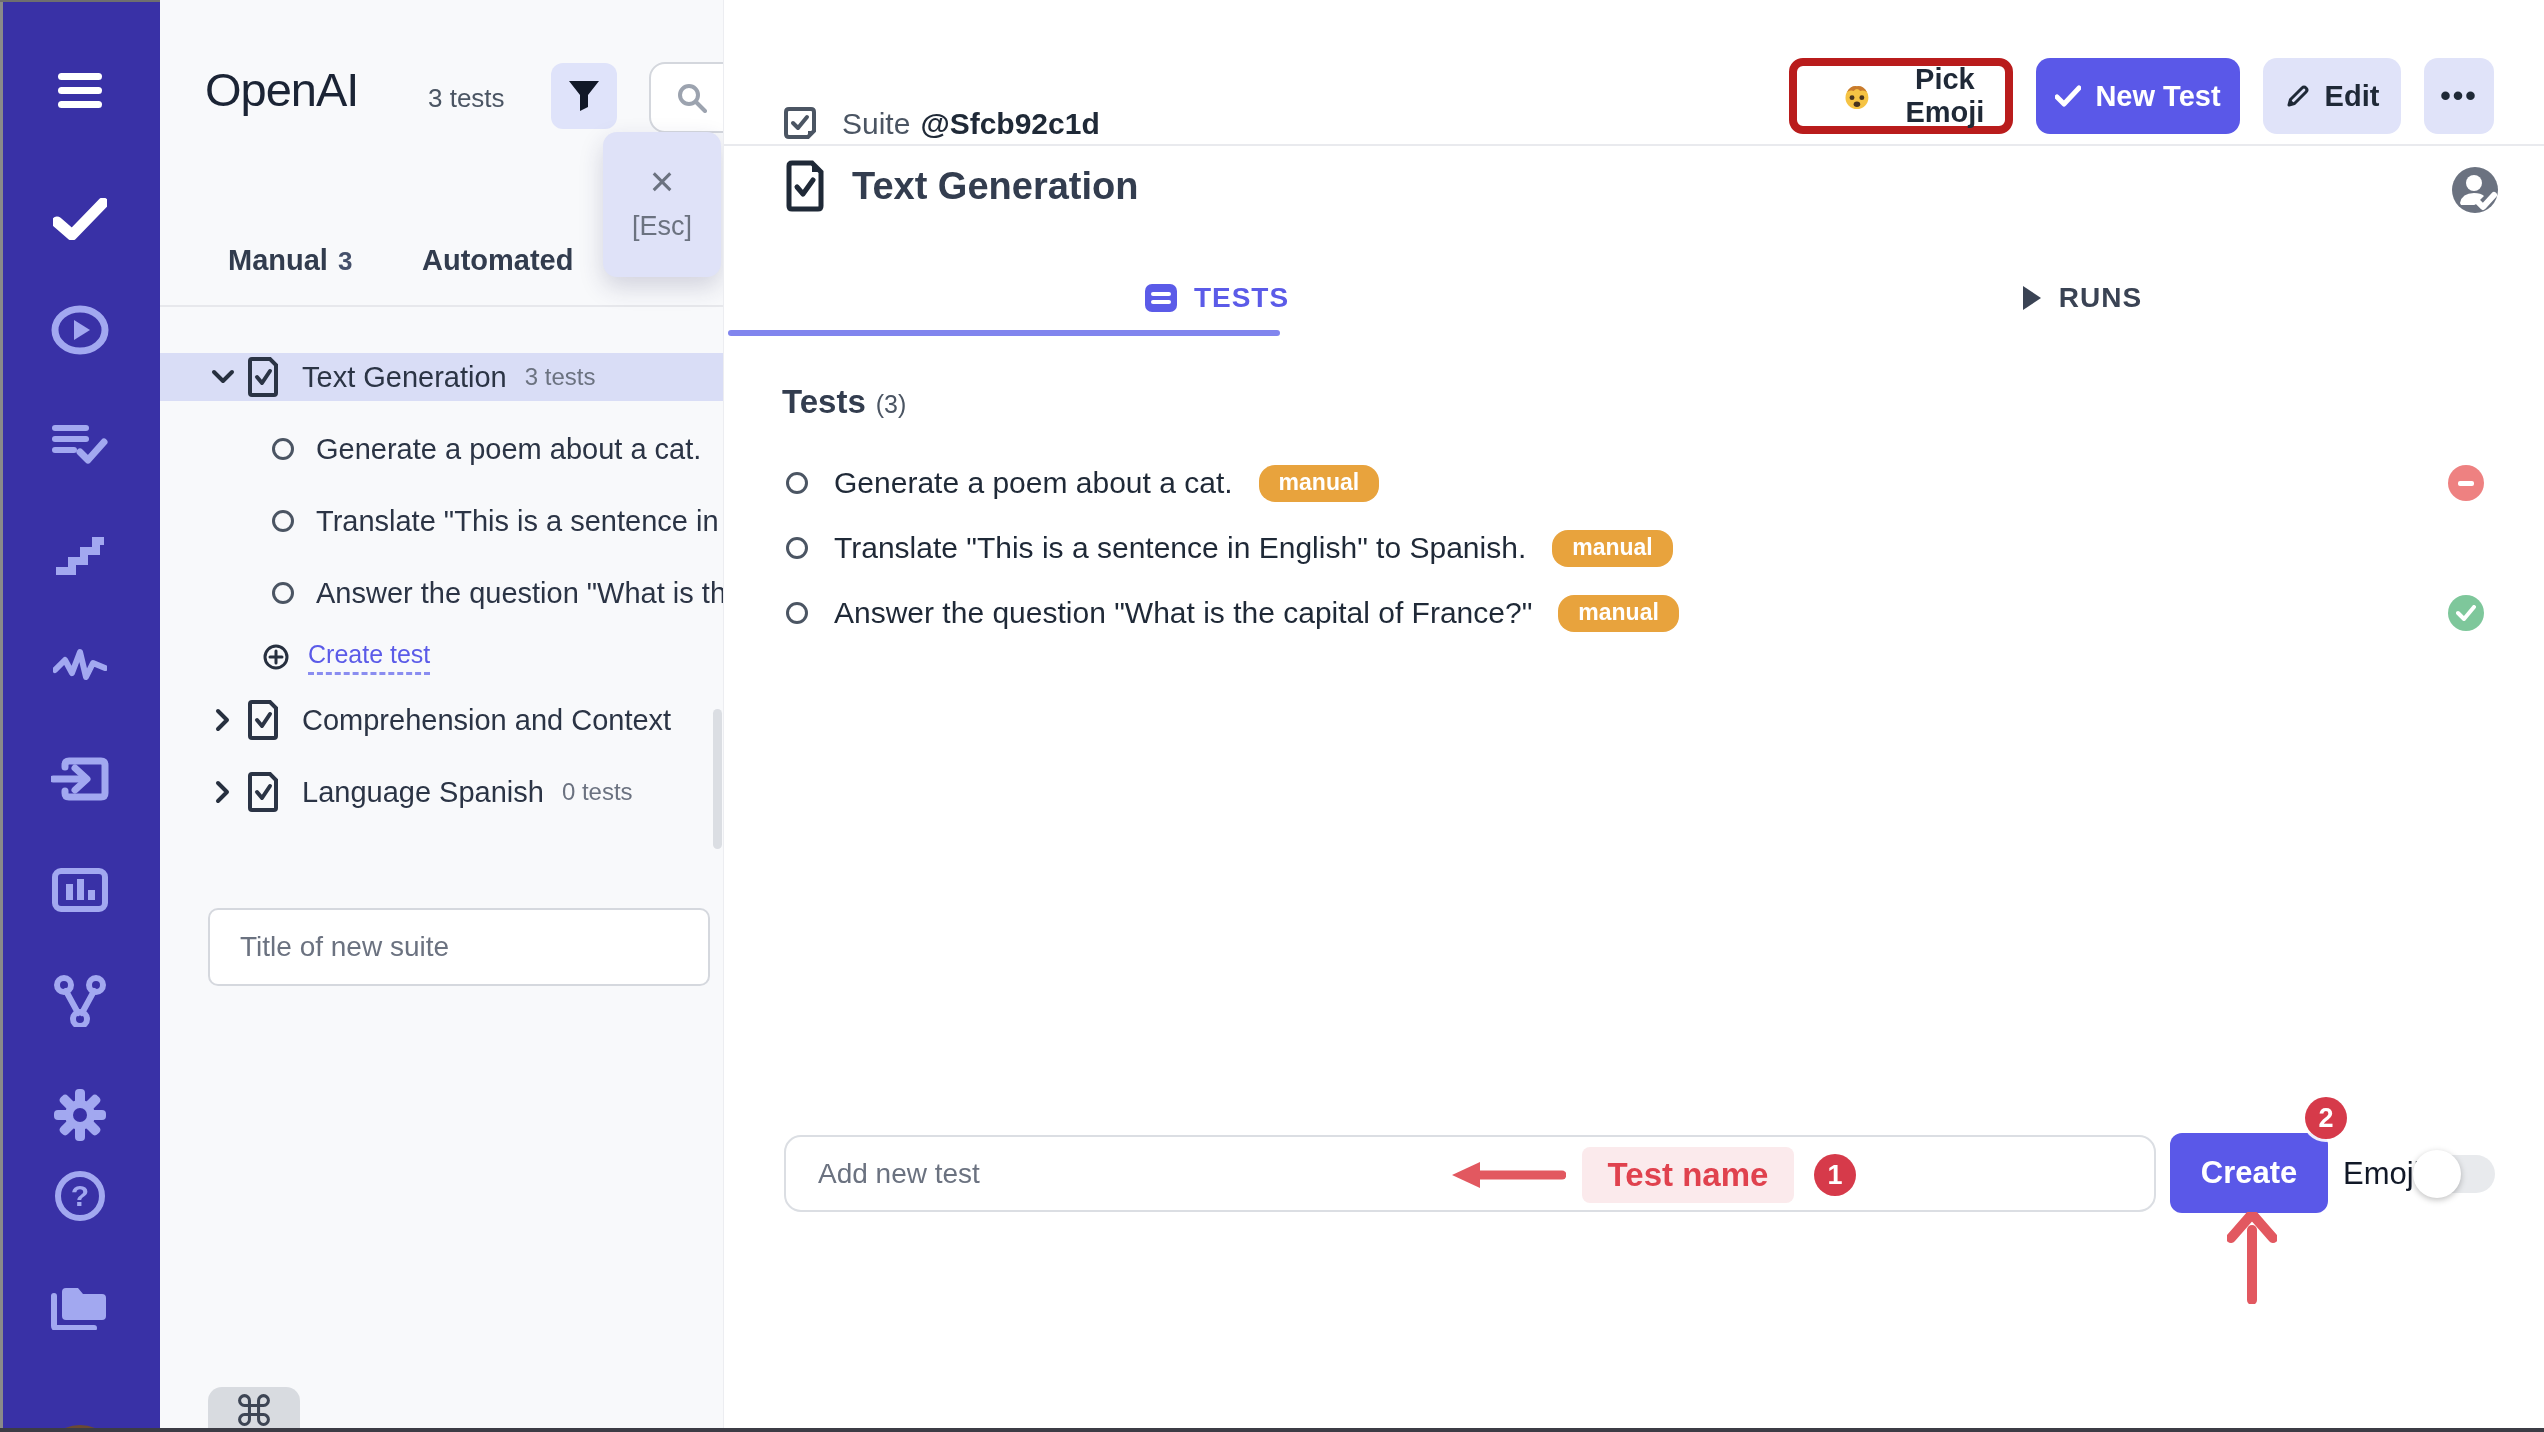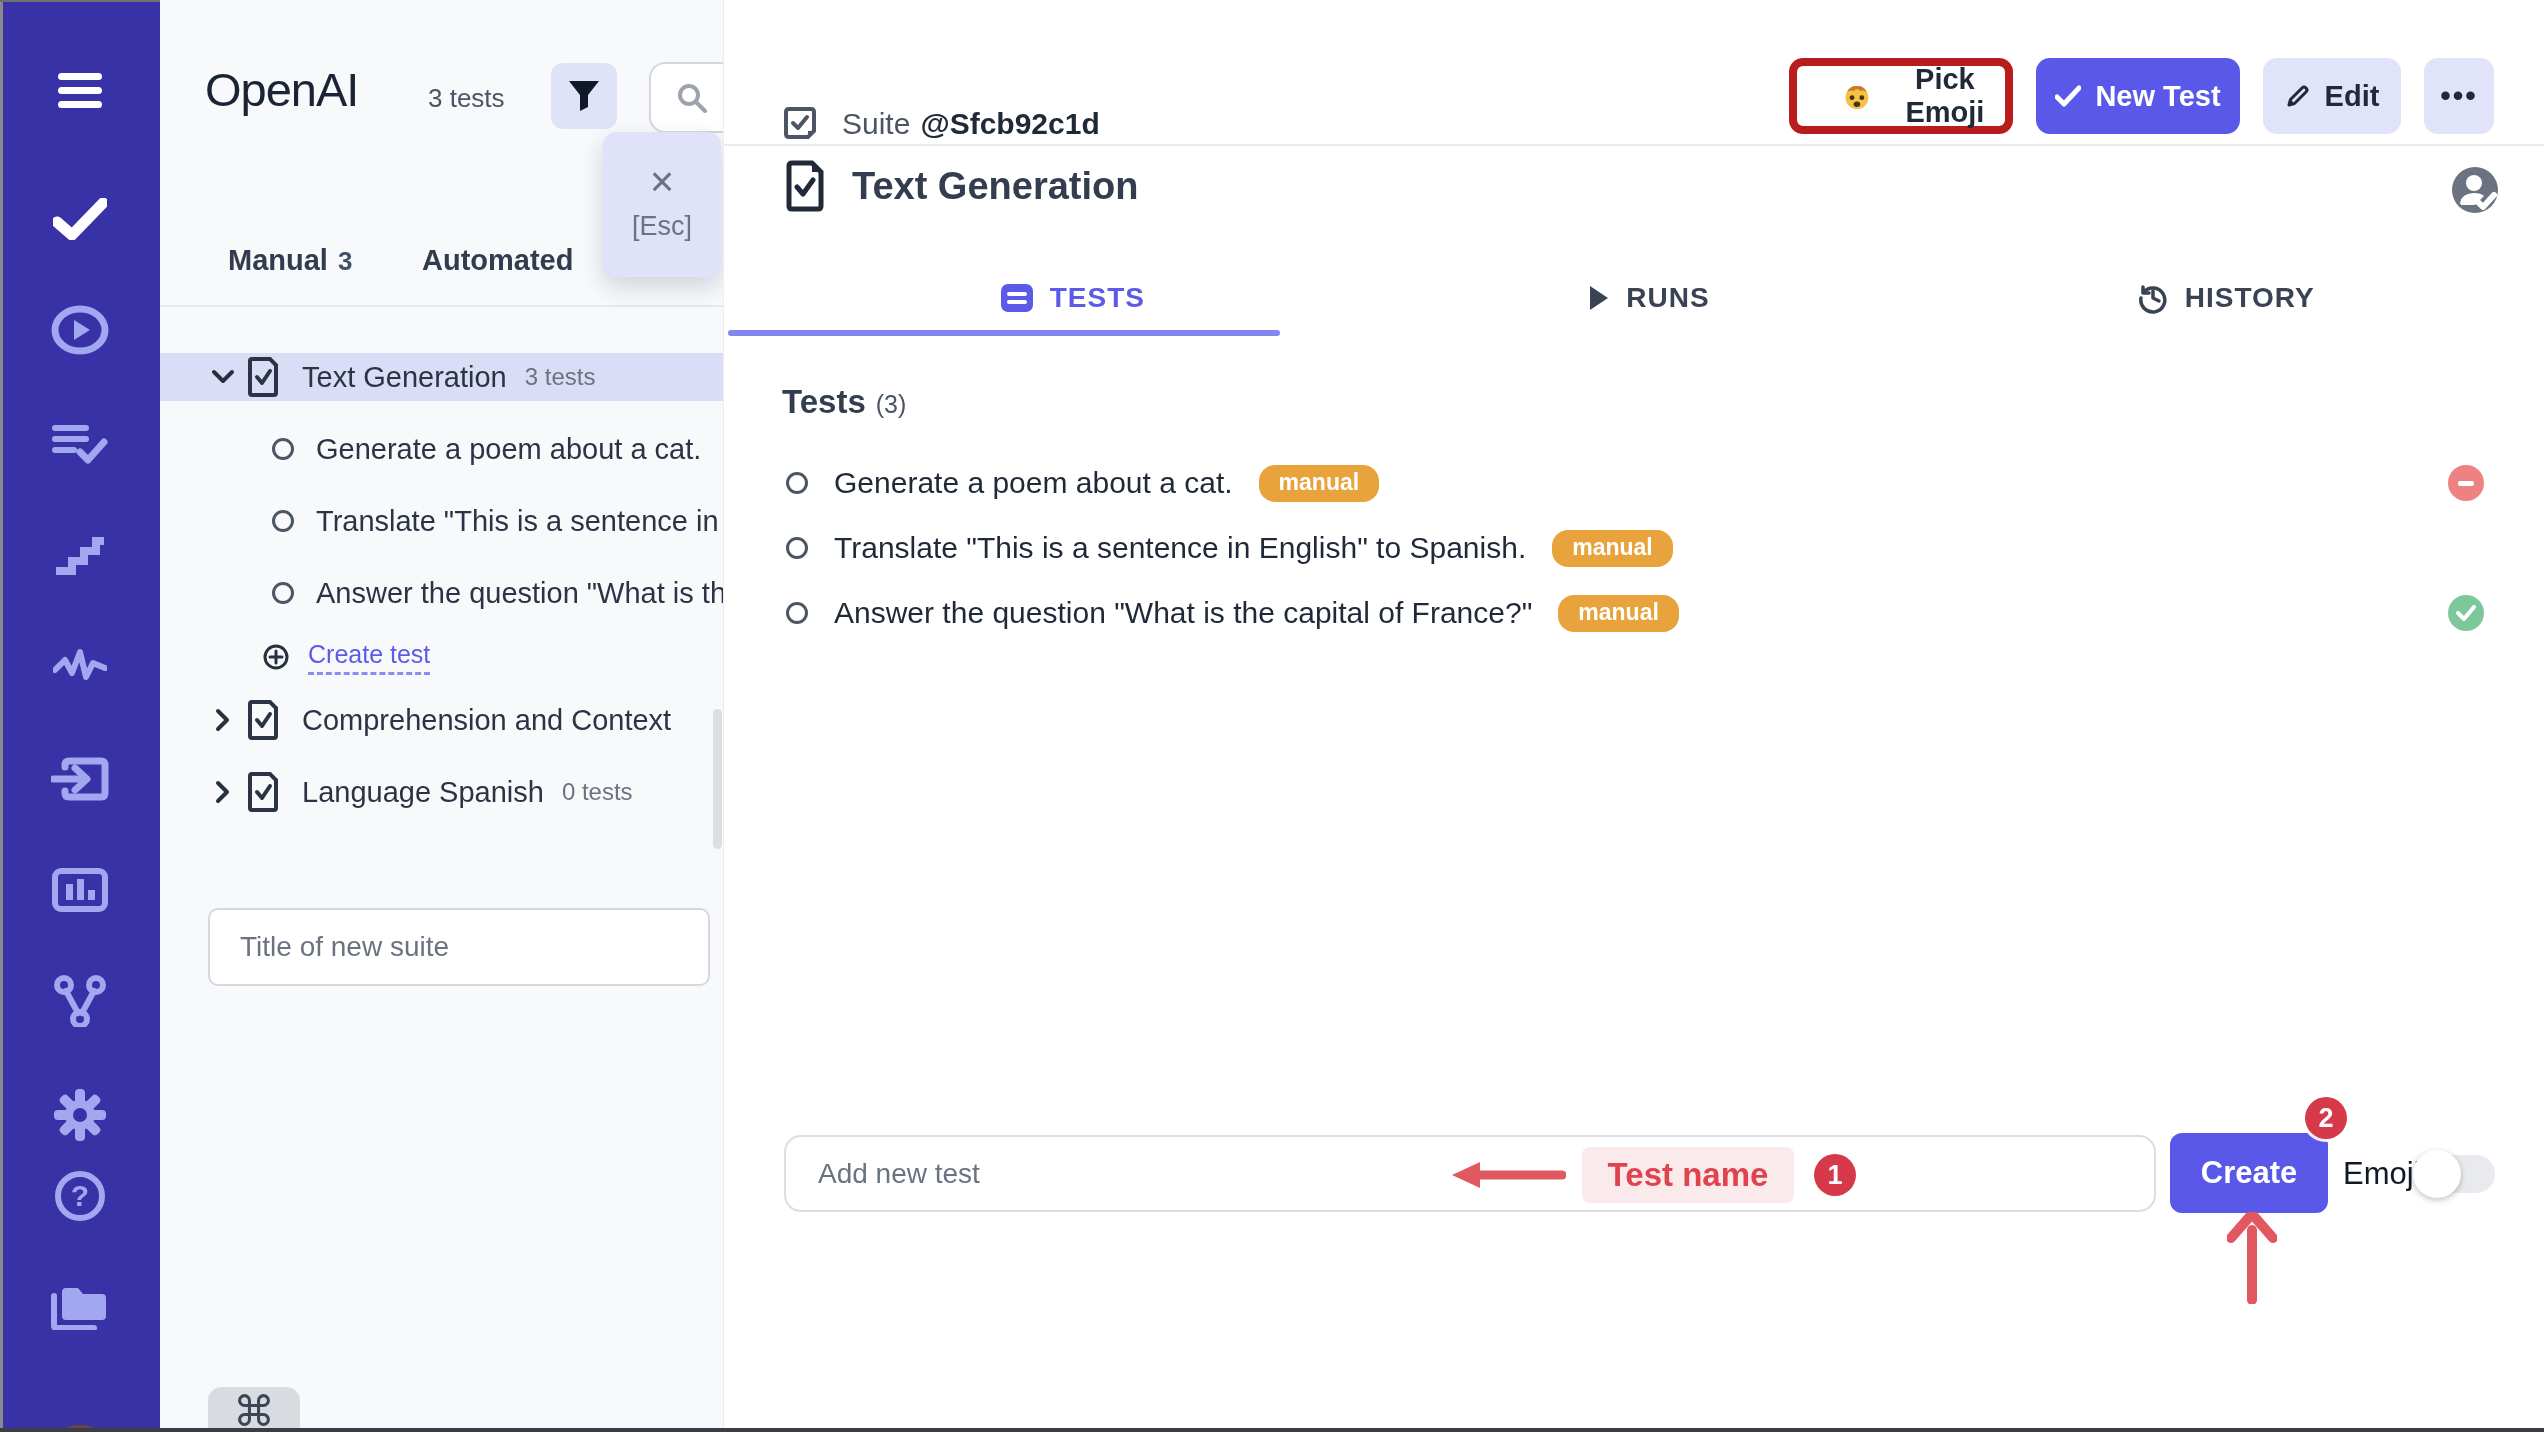--- a/index.html
+++ b/index.html
@@ -388,28 +388,20 @@
             </g>
           </svg>
         <span>TESTS</span>
       </div>
       <div class="mtab">
         <svg width="22" height="28" viewBox="0 0 22 28">
             <path d="M2 2 L20 14 L2 26 Z" fill="#3A4354"></path>
           </svg>
         <span>RUNS</span>
       </div>
-      <div class="mtab">
-        <svg width="32" height="32" viewBox="0 0 32 32">
-            <path d="M6 5 L6 11 L12 11" fill="none" stroke="#3A4354" stroke-width="3.5" stroke-linecap="round" stroke-linejoin="round"></path>
-            <path d="M6.5 10.5 A12 12 0 1 1 4 16" fill="none" stroke="#3A4354" stroke-width="3.5" stroke-linecap="round"></path>
-            <path d="M16 9 L16 16 L22 19" fill="none" stroke="#3A4354" stroke-width="3.5" stroke-linecap="round" stroke-linejoin="round"></path>
-          </svg>
-        <span>HISTORY</span>
-      </div>
     </div>
     <div class="mtab-underline"></div>
 
     <div class="tests-head">
       <span>Tests</span><span class="c">(3)</span>
     </div>
 
     <div class="testrow strow1">
       <span class="bullet"></span>
       <span class="nm">Generate a poem about a cat.</span>

